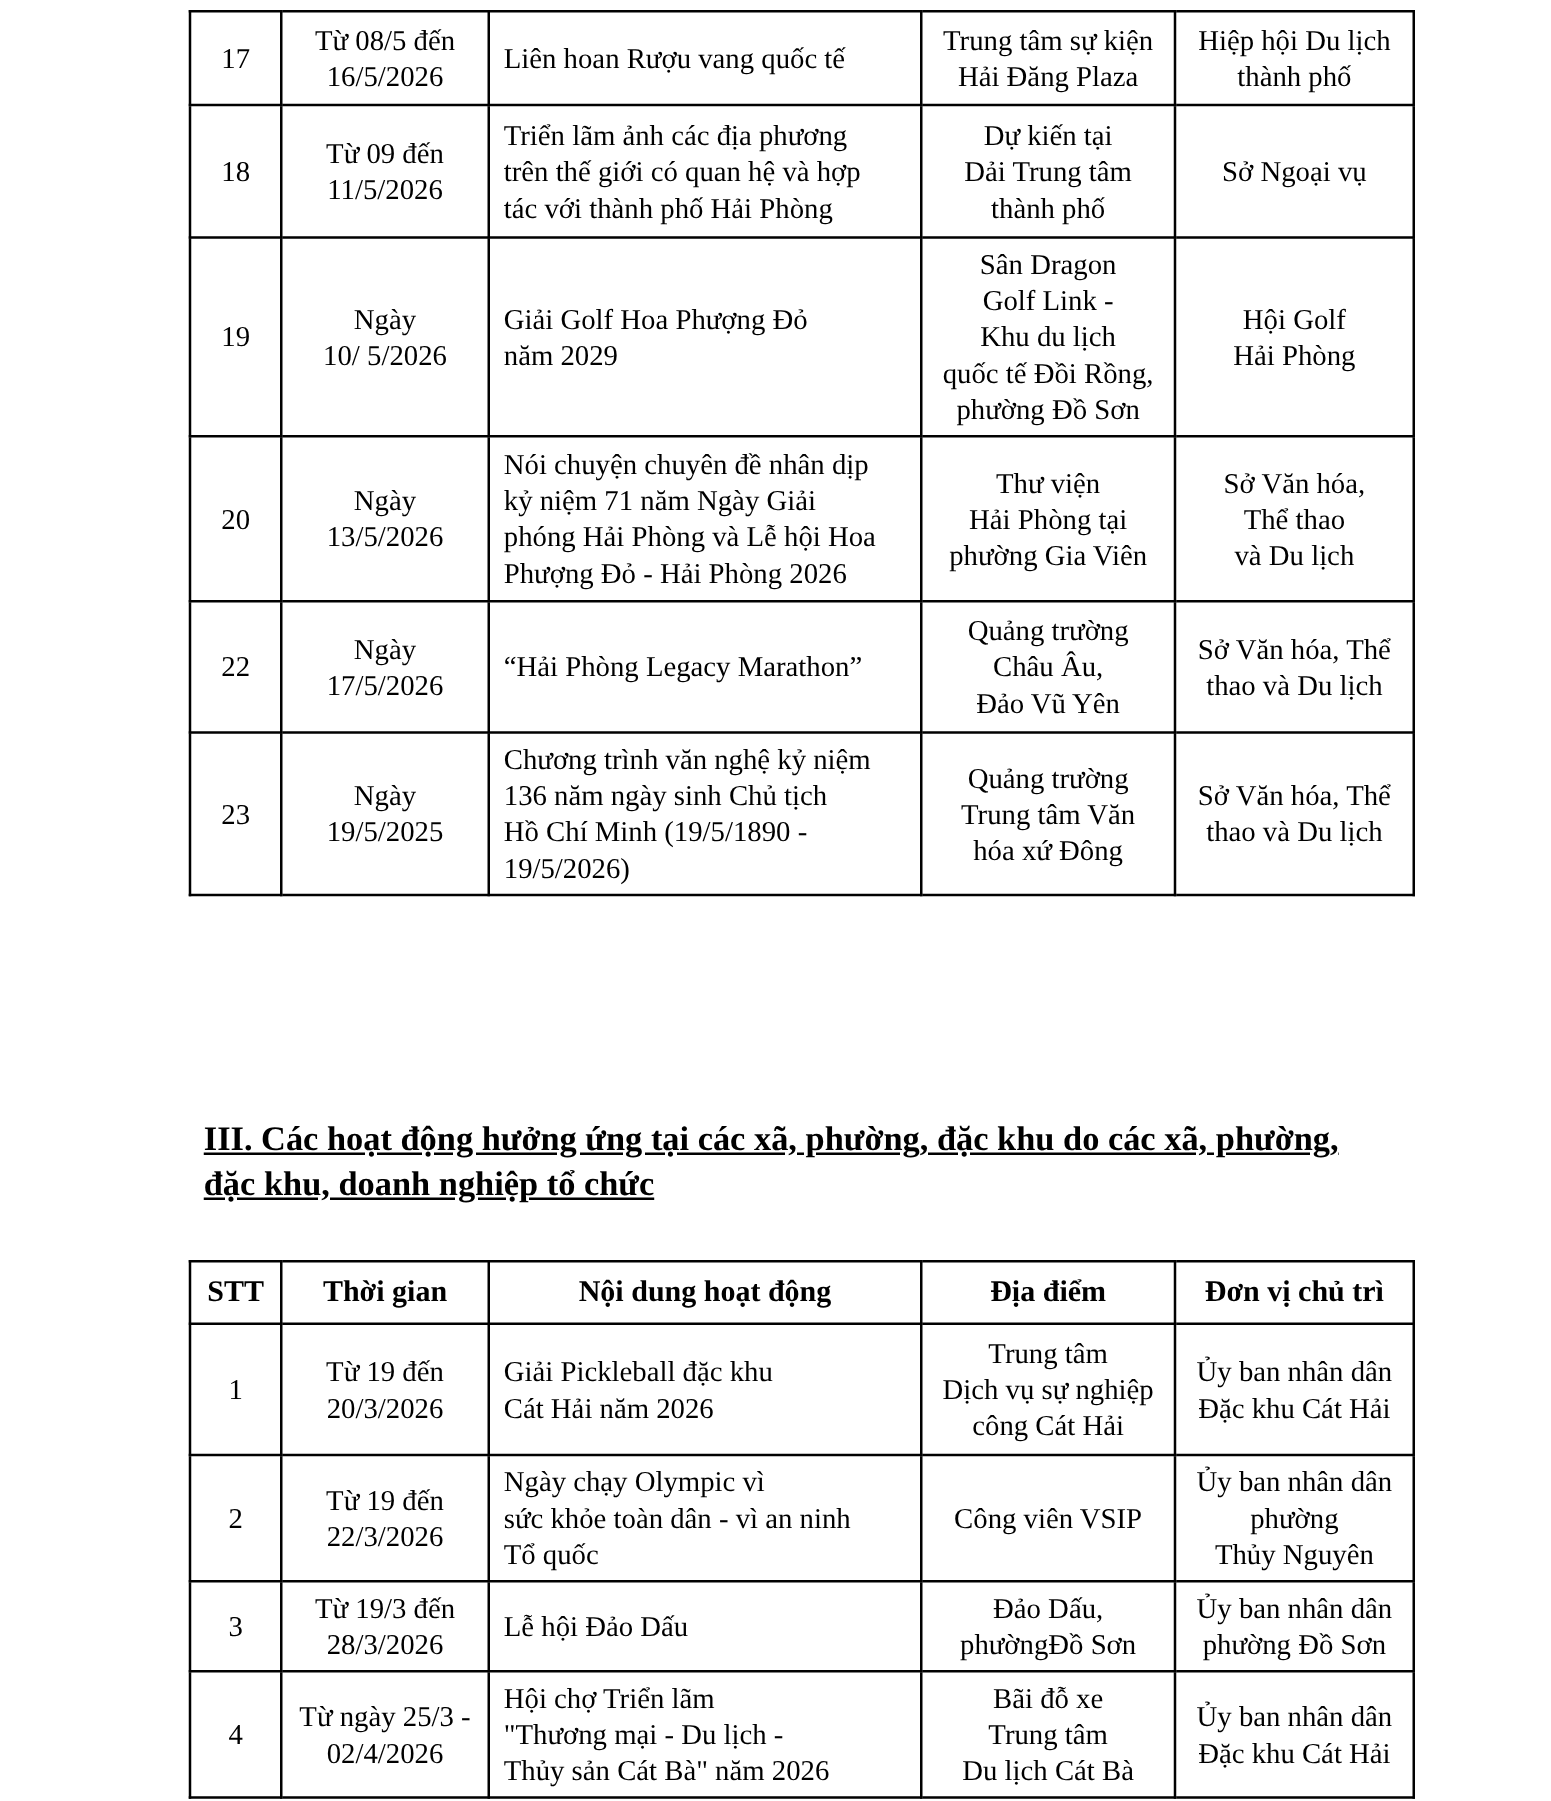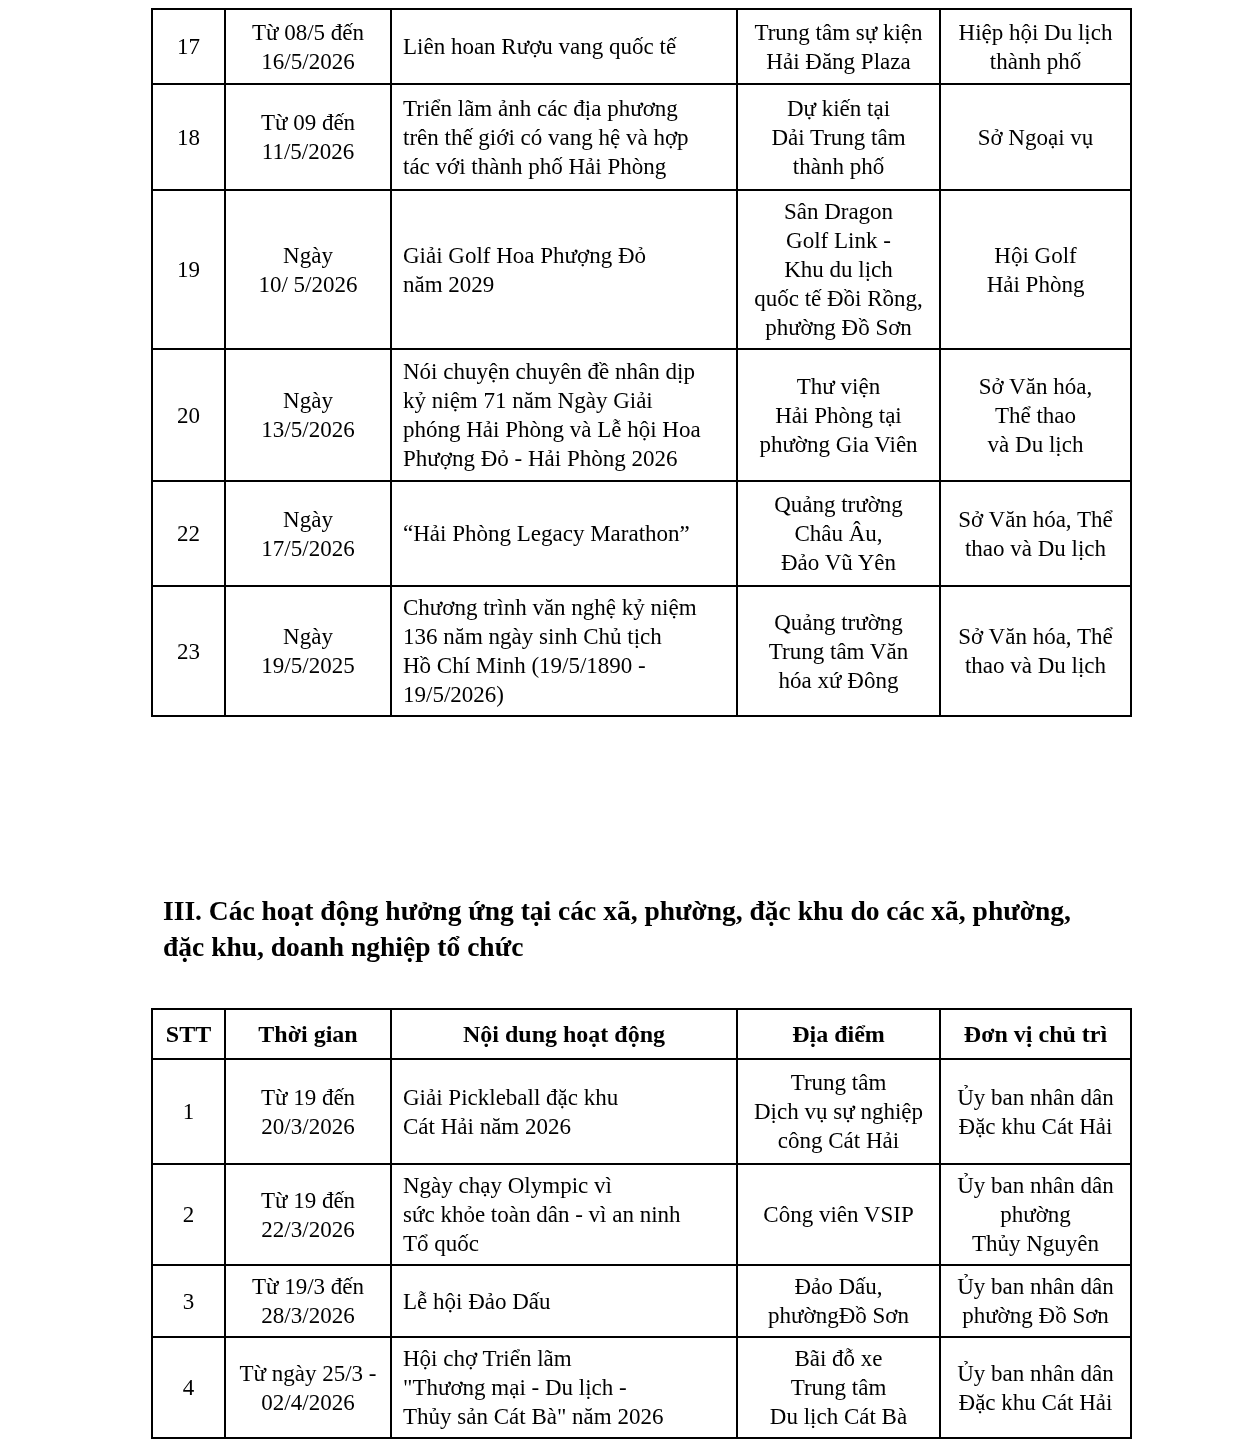--- a/index.html
+++ b/index.html
@@ -48,20 +48,21 @@
   }
   .section-heading {
     position: absolute;
     left: 163px;
     top: 893px;
     width: 1035px;
     font-weight: bold;
     font-size: 27.5px;
     line-height: 36px;
     white-space: pre-line;
+    text-decoration: underline;
   }
 </style>
 </head>
 <body>
 
 <div class="page">
 
   <table class="doc" id="table1">
     <colgroup>
       <col style="width:73px">
@@ -79,21 +80,21 @@
         <td class="c-location">Trung tâm sự kiện
 Hải Đăng Plaza</td>
         <td class="c-organizer">Hiệp hội Du lịch
 thành phố</td>
       </tr>
       <tr style="height:106px">
         <td class="c-stt">18</td>
         <td class="c-time">Từ 09 đến
 11/5/2026</td>
         <td class="c-content">Triển lãm ảnh các địa phương
-trên thế giới có vang hệ và hợp
+trên thế giới có quan hệ và hợp
 tác với thành phố Hải Phòng</td>
         <td class="c-location">Dự kiến tại
 Dải Trung tâm
 thành phố</td>
         <td class="c-organizer">Sở Ngoại vụ</td>
       </tr>
       <tr style="height:159px">
         <td class="c-stt">19</td>
         <td class="c-time">Ngày
 10/ 5/2026</td>

